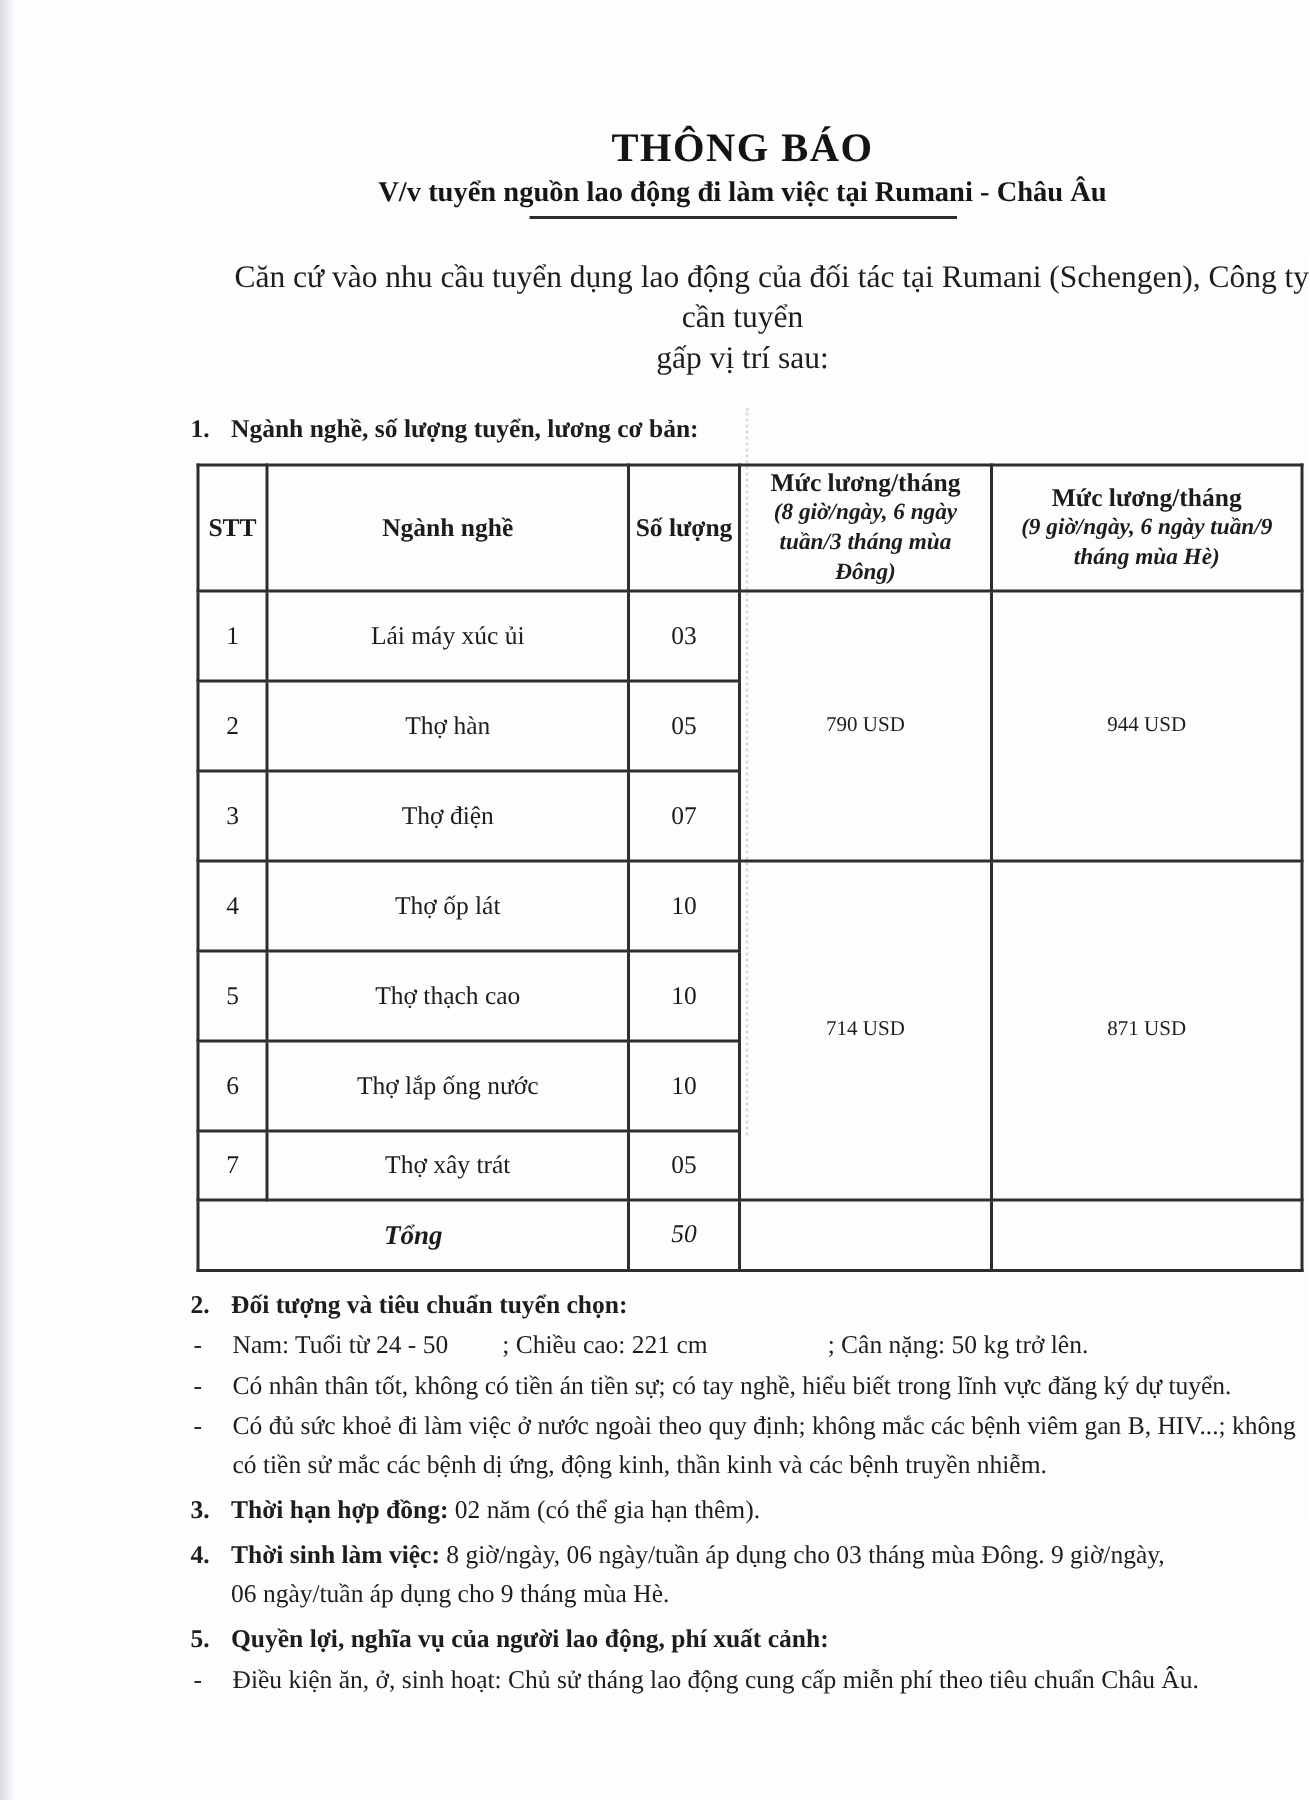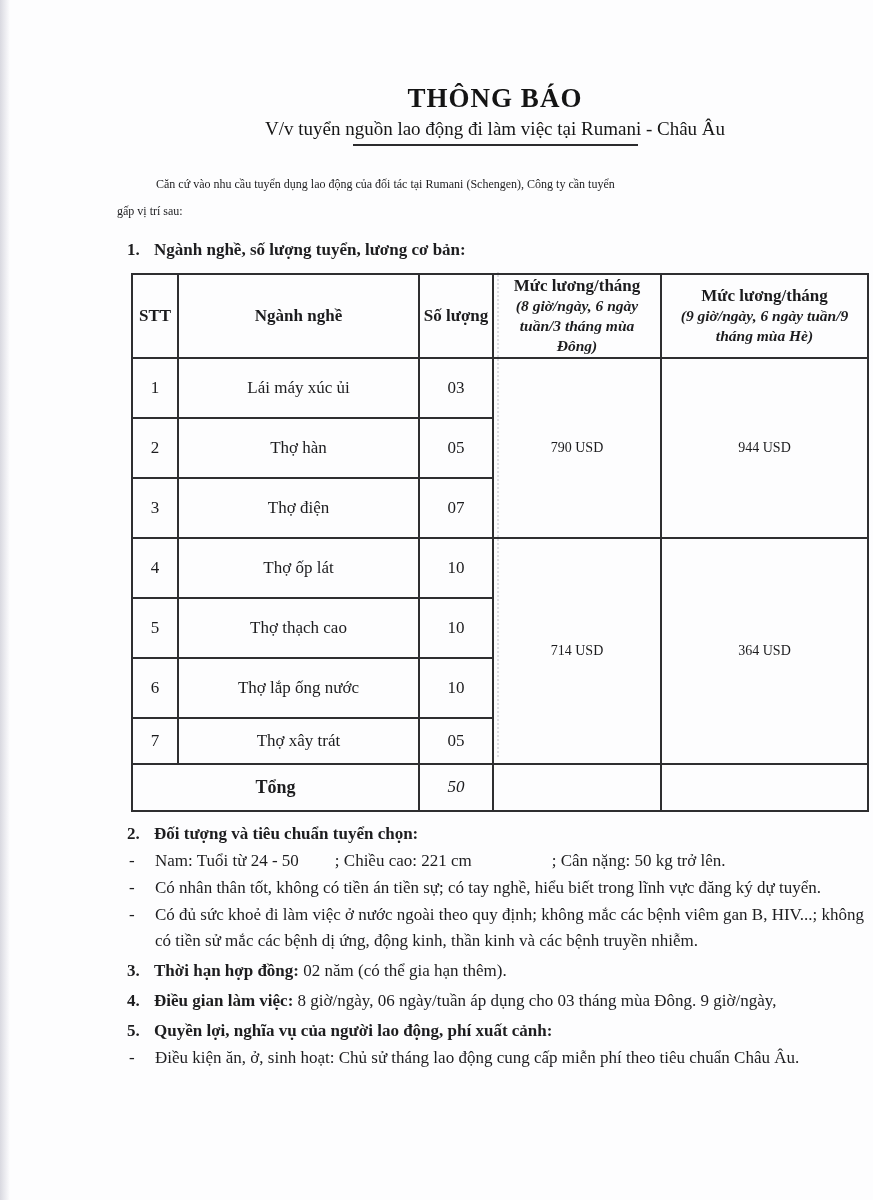--- a/index.html
+++ b/index.html
@@ -23,26 +23,26 @@
   }
   .content{
     position:absolute;left:84px;top:0;width:756px;margin-left:33px;
   }
   .title-block{text-align:center;margin-top:82px;}
   .doc-title{
     font-size:27px;font-weight:bold;letter-spacing:1px;
     line-height:1.25;color:#141414;
   }
   .doc-subtitle{
-    font-size:19px;font-weight:normal;margin-top:2px;color:#161616;
+    font-size:19px;font-weight:bold;margin-top:2px;color:#161616;
   }
   .subtitle-rule{
     width:285px;border-top:2px solid #2c2c2e;margin:4px auto 0 auto;height:0;
   }
-  .intro{margin-top:25px;font-size:12px;line-height:27px;}
+  .intro{margin-top:25px;font-size:21px;line-height:27px;text-align:center;}
   .intro-l1{display:block;text-indent:39px;}
   .intro-l2{display:block;}
 
   .sec{display:flex;font-size:17px;line-height:26px;}
   .sec-num{width:27px;padding-left:10px;font-weight:bold;flex:none;}
   .sec-body{flex:1;}
   .sec-heading{font-weight:bold;}
   .sec-label{font-weight:bold;}
 
   .bullet{display:flex;font-size:17px;line-height:26px;}
@@ -77,21 +77,21 @@
   tr.hdr{height:84px;}
   tr.r{height:60px;}
   tr.r7{height:46px;}
   tr.total{height:47px;}
   th.h-main{font-weight:bold;font-size:17px;}
   .h-title{display:block;font-weight:bold;font-size:17px;line-height:21px;}
   .h-sub{display:block;font-weight:bold;font-style:italic;font-size:15.5px;line-height:20px;padding:0 6px;}
   td.name{text-align:left;padding-left:13px;border-radius:20px;}
   td.qty{font-size:17px;}
   td.salary{font-size:14px;}
-  td.total-label{font-weight:bold;font-size:18px;}
+  td.total-label{font-weight:bold;font-style:italic;font-size:18px;}
   td.total-qty{font-weight:normal;font-style:italic;font-size:17px;}
 </style>
 </head>
 <body>
 
 <div class="page">
   <div class="edge-strip"></div>
   <div class="scan-streak"></div>
 
   <div class="content">
@@ -149,21 +149,21 @@
       <tr class="r">
         <td>3</td>
         <td class="name">Thợ điện</td>
         <td class="qty">07</td>
       </tr>
       <tr class="r">
         <td>4</td>
         <td class="name">Thợ ốp lát</td>
         <td class="qty">10</td>
         <td class="salary" rowspan="4">714 USD</td>
-        <td class="salary" rowspan="4">364 USD</td>
+        <td class="salary" rowspan="4">871 USD</td>
       </tr>
       <tr class="r">
         <td>5</td>
         <td class="name">Thợ thạch cao</td>
         <td class="qty">10</td>
       </tr>
       <tr class="r">
         <td>6</td>
         <td class="name">Thợ lắp ống nước</td>
         <td class="qty">10</td>
@@ -204,21 +204,22 @@
     <div class="sec s3">
       <span class="sec-num">3.</span>
       <span class="sec-body">
         <span class="sec-label">Thời hạn hợp đồng:</span><span> 02 năm (có thể gia hạn thêm).</span>
       </span>
     </div>
 
     <div class="sec s4">
       <span class="sec-num">4.</span>
       <span class="sec-body">
-        <span class="sec-label">Điều gian làm việc:</span><span> 8 giờ/ngày, 06 ngày/tuần áp dụng cho 03 tháng mùa Đông. 9 giờ/ngày,</span>
+        <span class="sec-label">Thời sinh làm việc:</span><span> 8 giờ/ngày, 06 ngày/tuần áp dụng cho 03 tháng mùa Đông. 9 giờ/ngày,</span>
+        <span style="display:block">06 ngày/tuần áp dụng cho 9 tháng mùa Hè.</span>
       </span>
     </div>
 
     <div class="sec s5">
       <span class="sec-num">5.</span>
       <span class="sec-body sec-heading">Quyền lợi, nghĩa vụ của người lao động, phí xuất cảnh:</span>
     </div>
     <div class="bullet b-row">
       <span class="bullet-dash">-</span>
       <span class="bullet-body">Điều kiện ăn, ở, sinh hoạt: Chủ sử tháng lao động cung cấp miễn phí theo tiêu chuẩn Châu Âu.</span>

